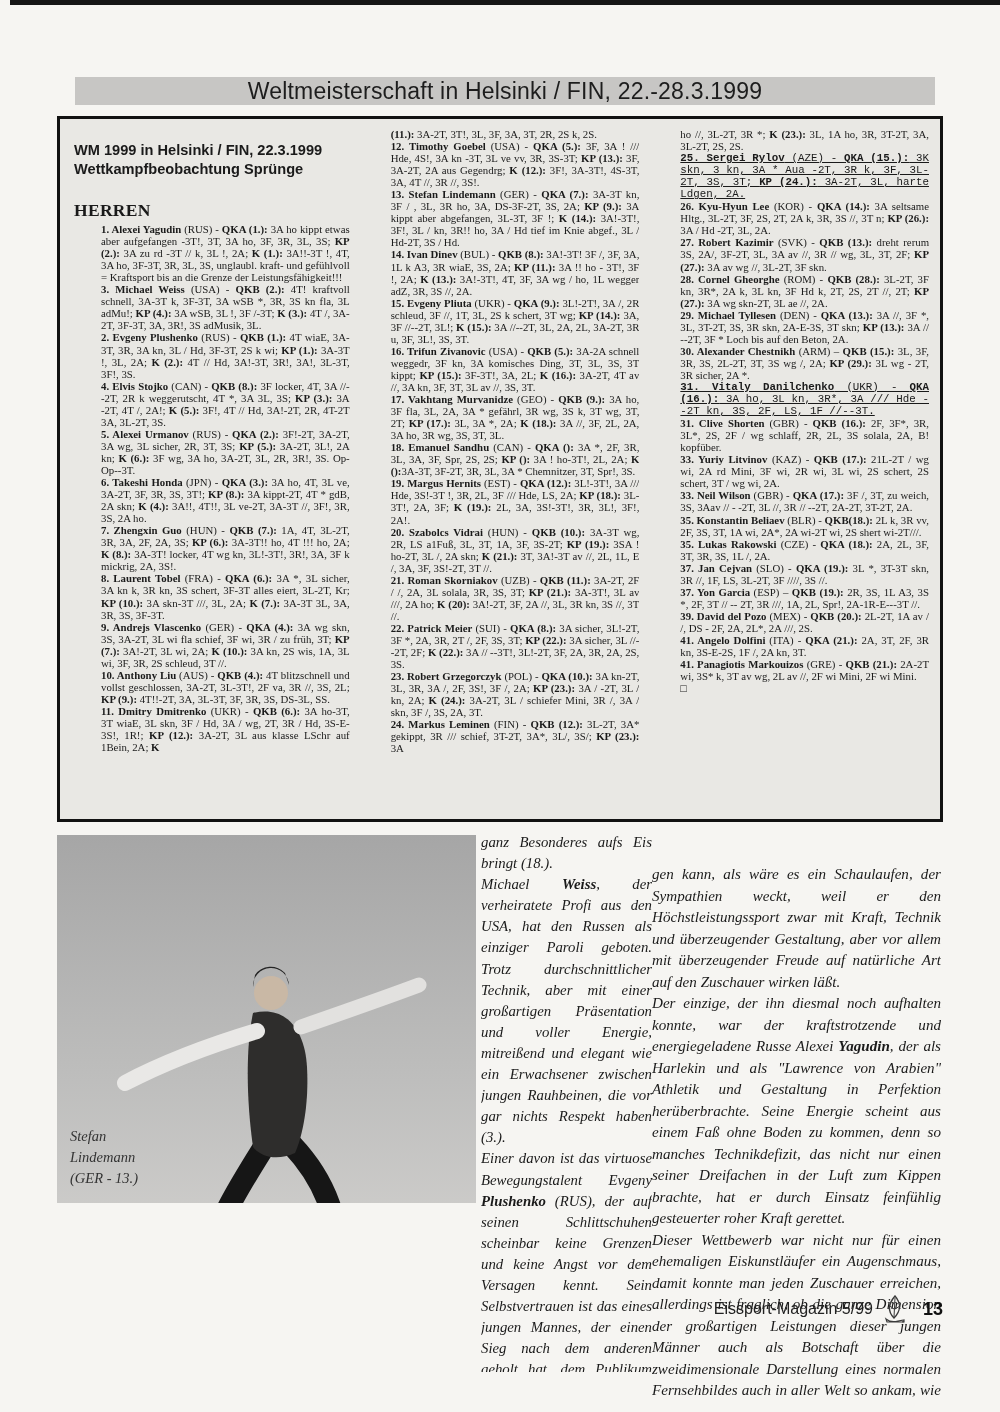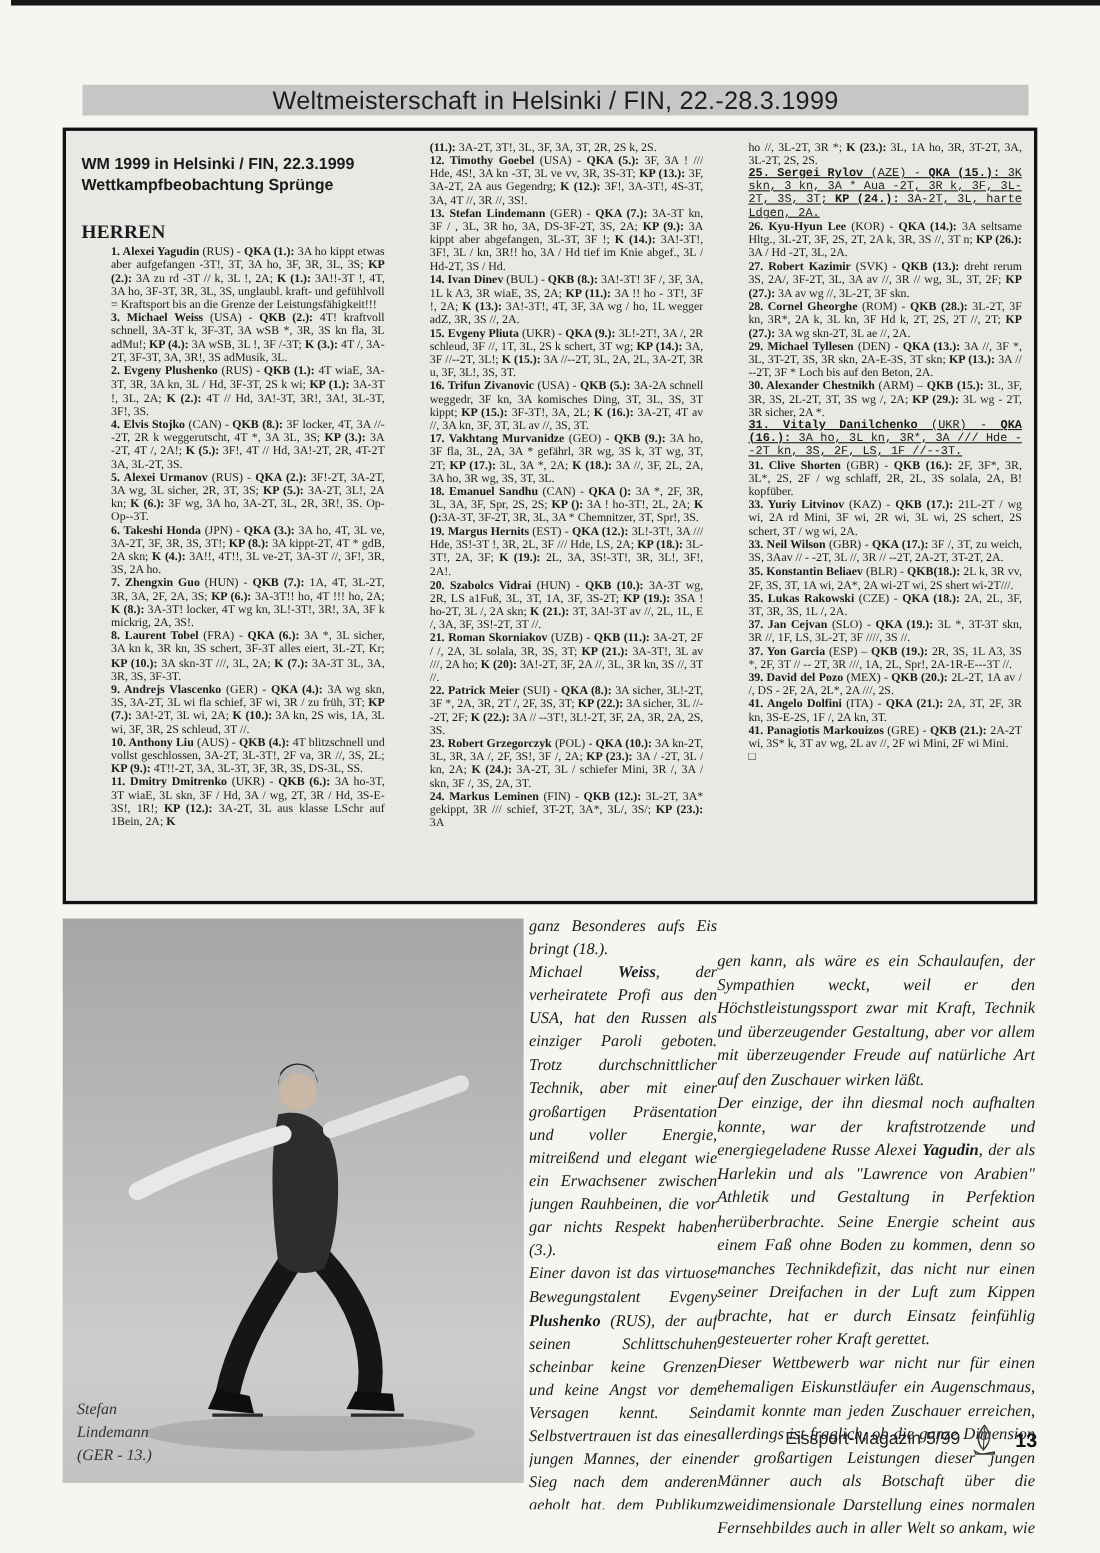--- a/index.html
+++ b/index.html
@@ -33,21 +33,21 @@
   .herren{
     font-family:Liberation Serif, serif;font-weight:bold;
     font-size:17.5px;margin:25px 0 7px 1px;text-align:left;letter-spacing:.3px;
   }
   .entry{margin:0;padding-left:28px;}
   .entry b{font-weight:bold;}
   .entry.u{text-decoration:underline;font-family:Liberation Mono, monospace;}
 
   
   .photo{
-    position:absolute;left:57px;top:835px;width:419px;height:513px;
+    position:absolute;left:57px;top:835px;width:419px;height:368px;
     background:#b9b9b9;overflow:hidden;
   }
   .photo svg{display:block;}
   .caption{
     position:absolute;left:13px;bottom:14px;
     font-style:italic;font-size:14.5px;line-height:21px;color:#333;
   }
   .caption p{margin:0;}
 
   

